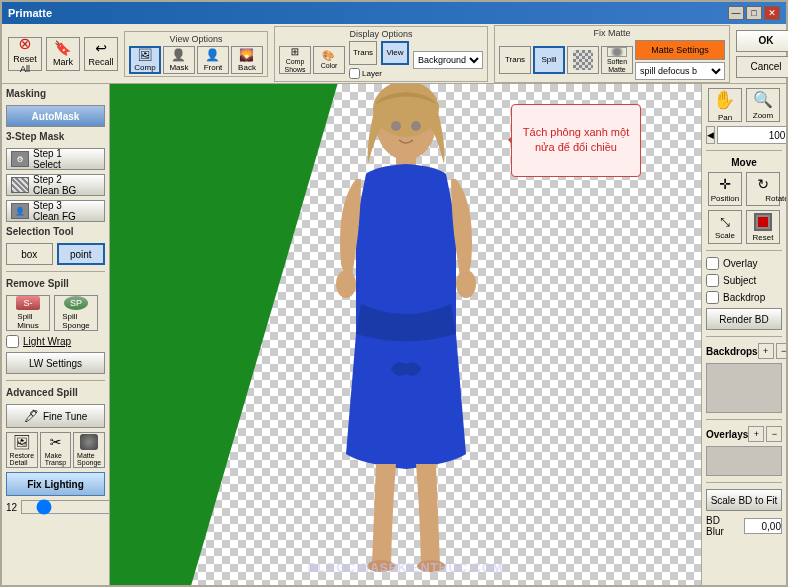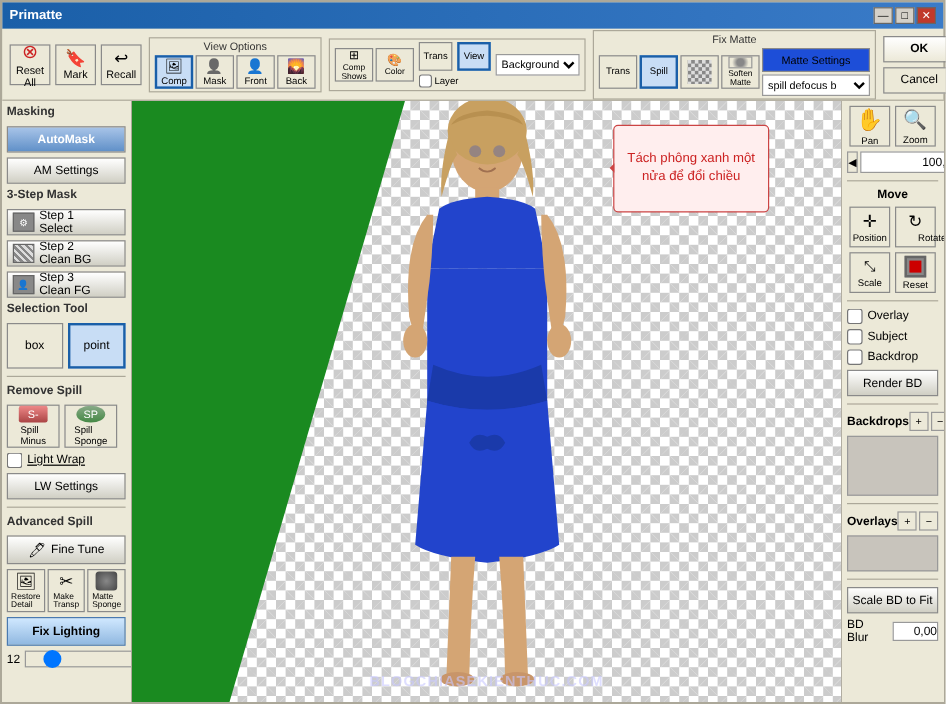--- a/index.html
+++ b/index.html
@@ -217,21 +217,21 @@
       flex-direction: column;
       align-items: center;
       justify-content: center;
       cursor: pointer;
       font-size: 8px;
       gap: 1px;
     }
     .matte-settings-btn {
       height: 20px;
       padding: 0 6px;
-      background: #1d4ed8;
+      background: #f97316;
       border: 1px solid #8a8a8a;
       cursor: pointer;
       font-size: 9px;
     }
     .spill-dropdown {
       width: 90px;
       height: 18px;
       font-size: 9px;
       background: white;
       border: 1px solid #999;
@@ -328,21 +328,21 @@
       flex-shrink: 0;
     }
 
     .selection-tool-row {
       display: flex;
       flex-direction: row;
       gap: 4px;
     }
     .sel-btn {
       flex: 1;
-      height: 38px;
+      height: 22px;
       background: #ece9d8;
       border: 1px solid #8a8a8a;
       cursor: pointer;
       font-size: 10px;
       text-align: right;
       display: flex;
       align-items: center;
       justify-content: center;
     }
     .sel-btn.active {
@@ -739,20 +739,21 @@
           <span style="font-size:8px;">Front</span>
         </div>
         <div class="view-btn">
           <span style="font-size:12px;">🌄</span>
           <span style="font-size:8px;">Back</span>
         </div>
       </div>
     </div>
 
     <div class="display-group">
+      <div class="display-group-title">Display Options</div>
       <div class="display-inner">
         <div class="disp-btn">
           <span style="font-size:10px;">⊞</span>
           <span style="font-size:7px;">Comp</span>
           <span style="font-size:7px;">Shows</span>
         </div>
         <div class="disp-btn">
           <span style="font-size:10px;">🎨</span>
           <span style="font-size:7px;">Color</span>
         </div>
@@ -809,21 +810,20 @@
       <button class="cancel-btn">Cancel</button>
     </div>
   </div>
 
   <div class="main-content">
 
     <div class="left-panel">
 
       <div class="panel-section-title">Masking</div>
       <button class="panel-btn blue-btn">AutoMask</button>
-      <button class="panel-btn">AM Settings</button>
 
       <div class="panel-section-title">3-Step Mask</div>
       <div class="step-btn">
         <div class="step-icon">⚙</div>
         <span>Step 1<br>Select</span>
       </div>
       <div class="step-btn">
         <div class="step-icon" style="background:repeating-linear-gradient(45deg,#888,#888 2px,#ddd 2px,#ddd 4px);"></div>
         <span>Step 2<br>Clean BG</span>
       </div>

